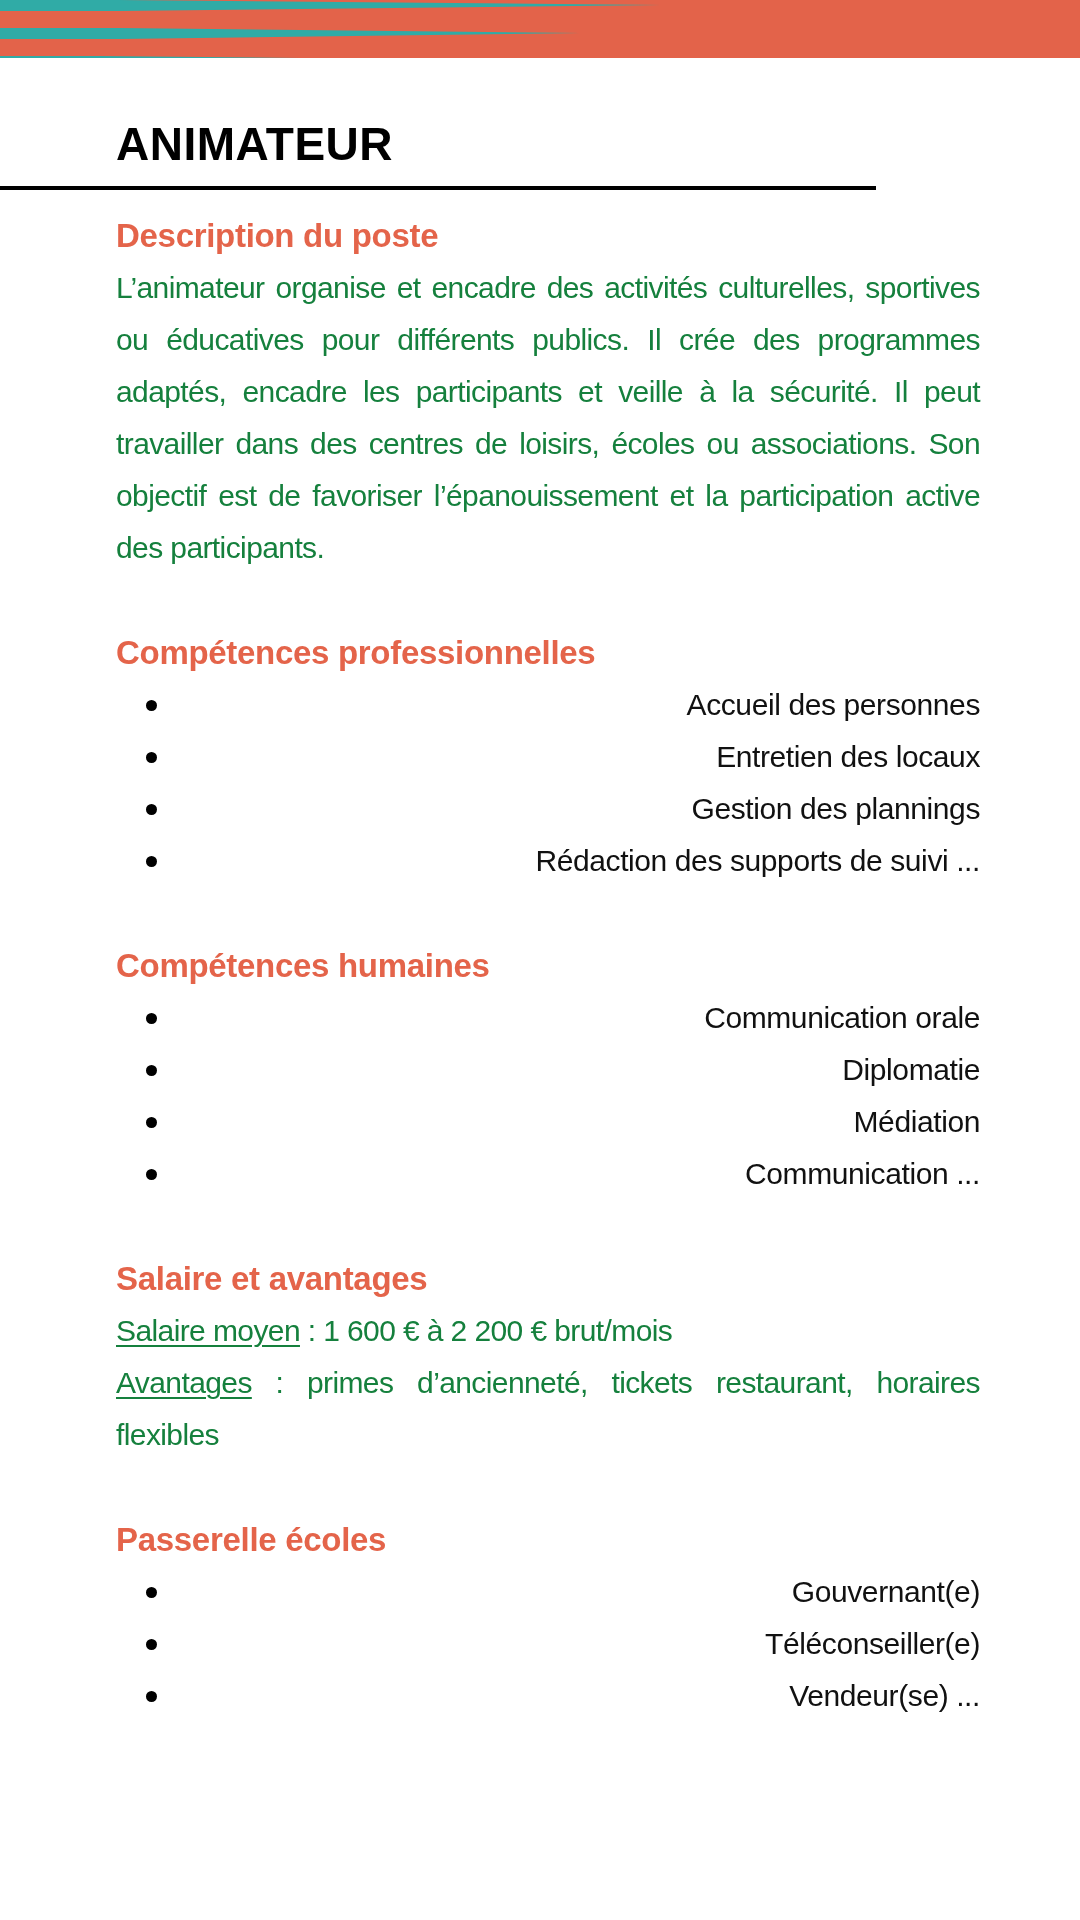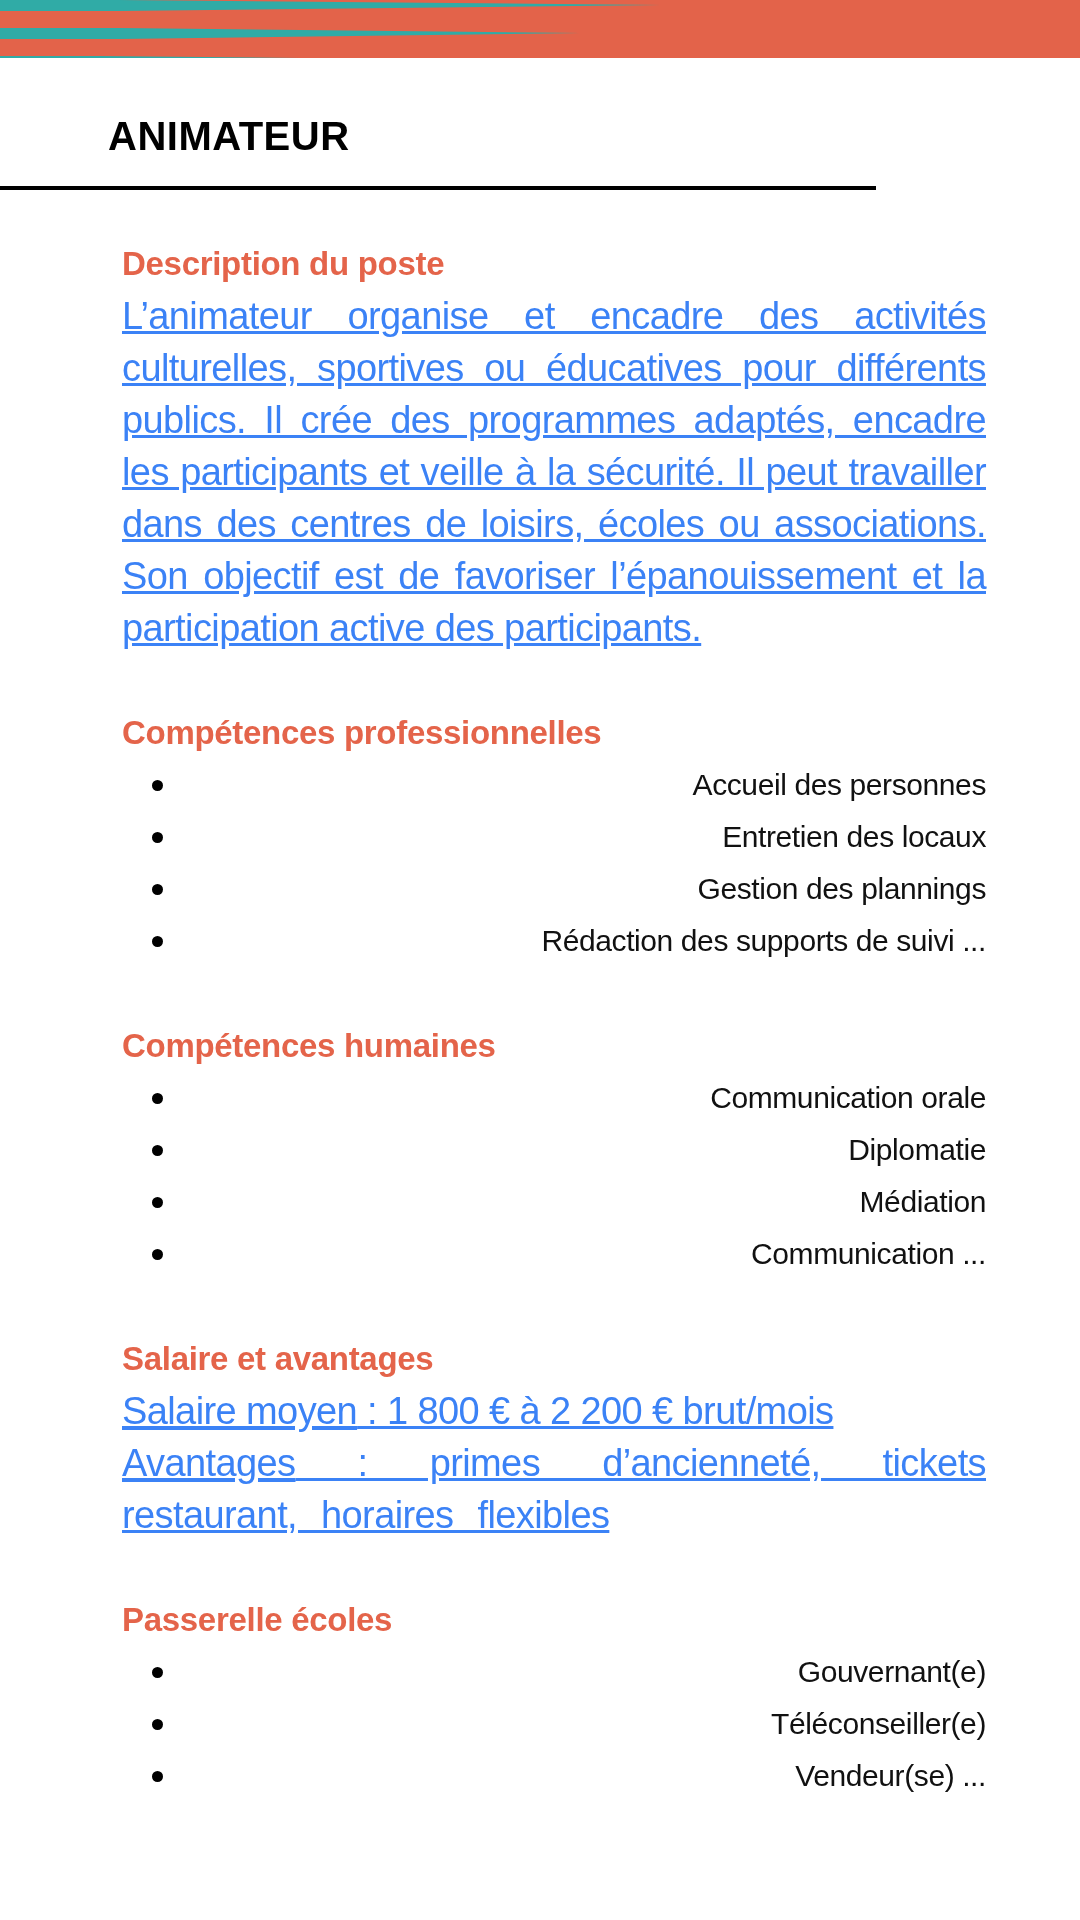--- a/index.html
+++ b/index.html
@@ -1,27 +1,27 @@
 <!DOCTYPE html>
 <html><head>
 <meta charset="utf-8">
 <style>
   html, body { margin: 0; padding: 0; background: #ffffff; }
   body { width: 1080px; height: 1920px; position: relative; overflow: hidden;
          font-family: "Liberation Sans", sans-serif; color: #111111; }
   .banner { position: absolute; left: 0; top: 0; width: 1080px; height: 58px; background: #E3634A; overflow: hidden; }
   .banner svg { position: absolute; left: 0; top: 0; }
-  .title { position: absolute; left: 108px; top: 108px; font-size: 40px; font-weight: bold;
-           letter-spacing: 0.5px; line-height: 56px; margin: 0; color: #000; }
+  .title { position: absolute; left: 108px; top: 108px; font-size: 46px; font-weight: bold;
+           letter-spacing: 0.5px; line-height: 56px; margin: 8px; color: #000; }
   .rule { position: absolute; left: 0; top: 186px; width: 876px; height: 4px; background: #000; }
-  .content { position: absolute; left: 122px; top: 210px; width: 864px; margin-top: 28px; }
+  .content { position: absolute; left: 116px; top: 210px; width: 864px; }
   .heading { font-size: 33px; font-weight: bold; color: #E4644A; line-height: 52px; height: 52px;
              margin: 0; letter-spacing: -0.3px; }
-  .para { font-size: 38px; line-height: 52px; margin: 0; text-align: justify; letter-spacing: -0.6px;
-          font-weight: normal; color: #3b82f6; text-decoration: underline; }
+  .para { font-size: 30px; line-height: 52px; margin: 0; text-align: justify; letter-spacing: -0.6px;
+          font-weight: normal; color: #15803d; }
   .gap { height: 53px; }
   ul.bullets { list-style: none; margin: 0; padding: 0; text-align: right; }
   ul.bullets li { position: relative; padding-left: 59px; font-size: 30px; line-height: 52px; height: 52px; letter-spacing: -0.4px; }
   ul.bullets li .dot { position: absolute; left: 30px; top: 21px; width: 11px; height: 11px; border-radius: 50%; background: #000; }
   .u { text-decoration: underline; text-underline-offset: 4px; text-decoration-thickness: 2px; }
 </style>
 </head>
 <body>
 
 <div class="banner">
@@ -63,21 +63,21 @@
       <li><span class="dot"></span><span>Diplomatie</span></li>
       <li><span class="dot"></span><span>Médiation</span></li>
       <li><span class="dot"></span><span>Communication ...</span></li>
     </ul>
   </section>
 
   <div class="gap"></div>
 
   <section>
     <h2 class="heading">Salaire et avantages</h2>
-    <p class="para" style="text-align:left;"><span class="u">Salaire moyen</span><span> : 1 800 € à 2 200 € brut/mois</span></p>
+    <p class="para" style="text-align:left;"><span class="u">Salaire moyen</span><span> : 1 600 € à 2 200 € brut/mois</span></p>
     <p class="para" style="word-spacing: 14px;"><span class="u">Avantages</span><span> : primes d’ancienneté, tickets restaurant, horaires flexibles</span></p>
   </section>
 
   <div class="gap"></div>
 
   <section>
     <h2 class="heading">Passerelle écoles</h2>
     <ul class="bullets">
       <li><span class="dot"></span><span>Gouvernant(e)</span></li>
       <li><span class="dot"></span><span>Téléconseiller(e)</span></li>

